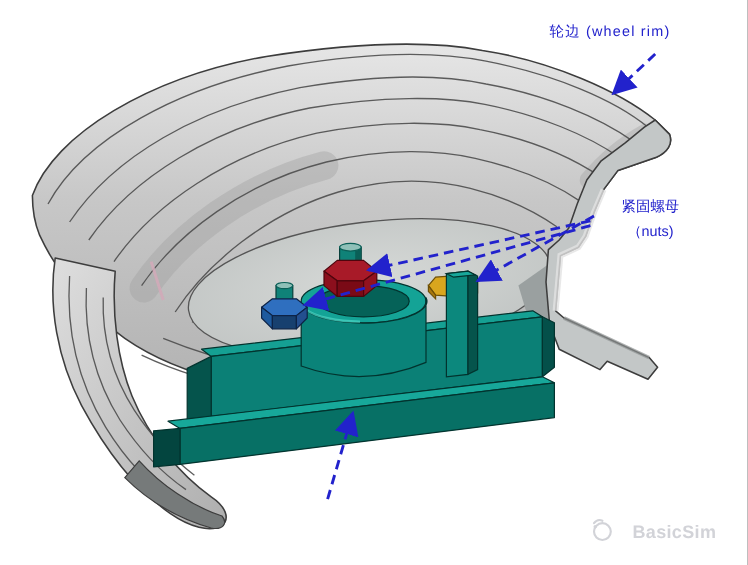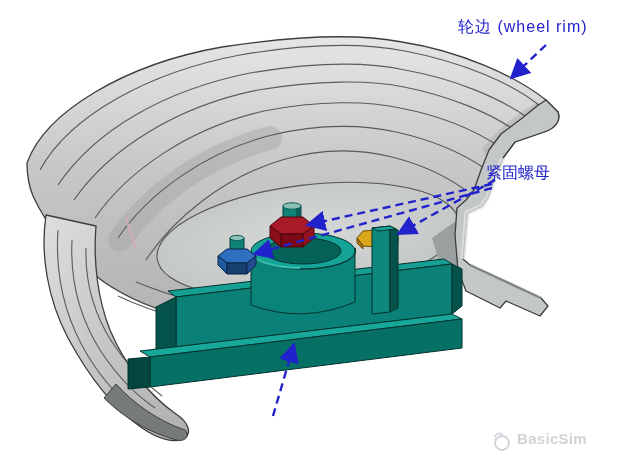--- a/index.html
+++ b/index.html
@@ -3,28 +3,28 @@
 <meta charset="utf-8">
 <style>
   html,body{margin:0;padding:0;background:#888;}
   #stage{
     position:relative;width:623px;height:471px;background:#ffffff;
     overflow:hidden;font-family:"Liberation Sans","DejaVu Sans",sans-serif;
   }
   #model{position:absolute;left:0;top:0;}
   .lbl{
     position:absolute;color:var(--annotation,#2222cc);
-    font-size:16px;line-height:21px;white-space:nowrap;
+    font-size:12px;line-height:21px;white-space:nowrap;
   }
   #label-wheel-rim{left:458px;top:16px;letter-spacing:1px;}
-  #label-nuts{left:486px;top:162px;width:112px;text-align:left;white-space:normal;}
+  #label-nuts{left:486px;top:162px;width:112px;text-align:center;white-space:normal;}
   #label-nuts span{display:block;}
   #label-wheel-hub{left:226px;top:412px;letter-spacing:1.5px;}
   #watermark{
-    position:absolute;left:492px;top:430px;display:flex;align-items:flex-start;gap:5px;
+    position:absolute;left:492px;top:430px;display:flex;align-items:flex-end;gap:15px;
     color:var(--watermark,#d2d3d8);font-size:15px;font-weight:600;letter-spacing:.3px;
   }
   
   .outline{stroke:#3d3d3d;stroke-width:1.3;stroke-linejoin:round;}
   .contour{fill:none;stroke:#4c4c4c;stroke-width:1.1;opacity:.9;}
   .arrow{fill:none;stroke:var(--annotation,#2222cc);stroke-width:2.4;stroke-dasharray:8 5;}
   .ah{fill:var(--annotation,#2222cc);}
 </style>
 </head>
 <body>
@@ -155,20 +155,21 @@
     <path class="arrow" marker-end="url(#ahm)" d="M492,184 L307,225"></path>
     <path class="arrow" marker-end="url(#ahm)" d="M492,188 L254,254"></path>
     <path class="arrow" marker-end="url(#ahm)" d="M495,180 L398,234"></path>
     <path class="arrow" marker-end="url(#ahm)" d="M273,416 L294,344"></path>
   </svg>
 
   <div class="lbl" id="label-wheel-rim">轮边 (wheel rim)</div>
 
   <div class="lbl" id="label-nuts">
     <span>紧固螺母</span>
+    <span>（nuts)</span>
   </div>
 
 
   <div id="watermark">
     <svg width="20" height="22" viewBox="0 0 20 22">
       <circle cx="10" cy="13" r="7" fill="none" stroke="#d2d3d8" stroke-width="1.8"></circle>
       <path d="M3,6 Q6,2 10,4" fill="none" stroke="#d2d3d8" stroke-width="1.8" stroke-linecap="round"></path>
       <circle cx="4" cy="9" r="1.4" fill="#d2d3d8"></circle>
     </svg>
     <span>BasicSim</span>

